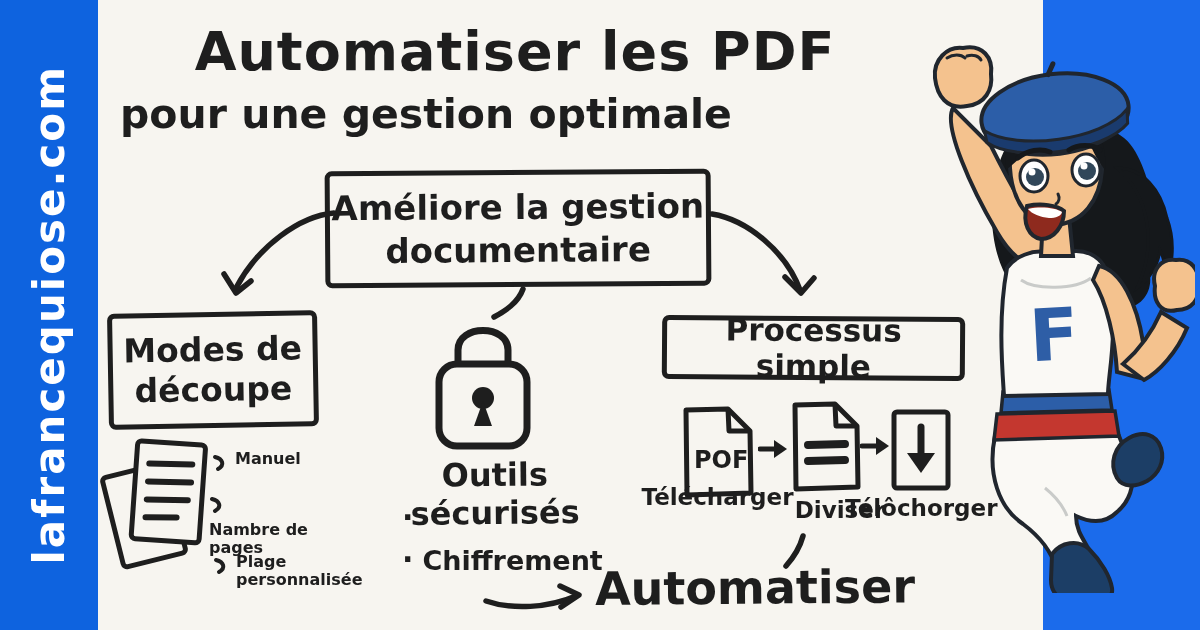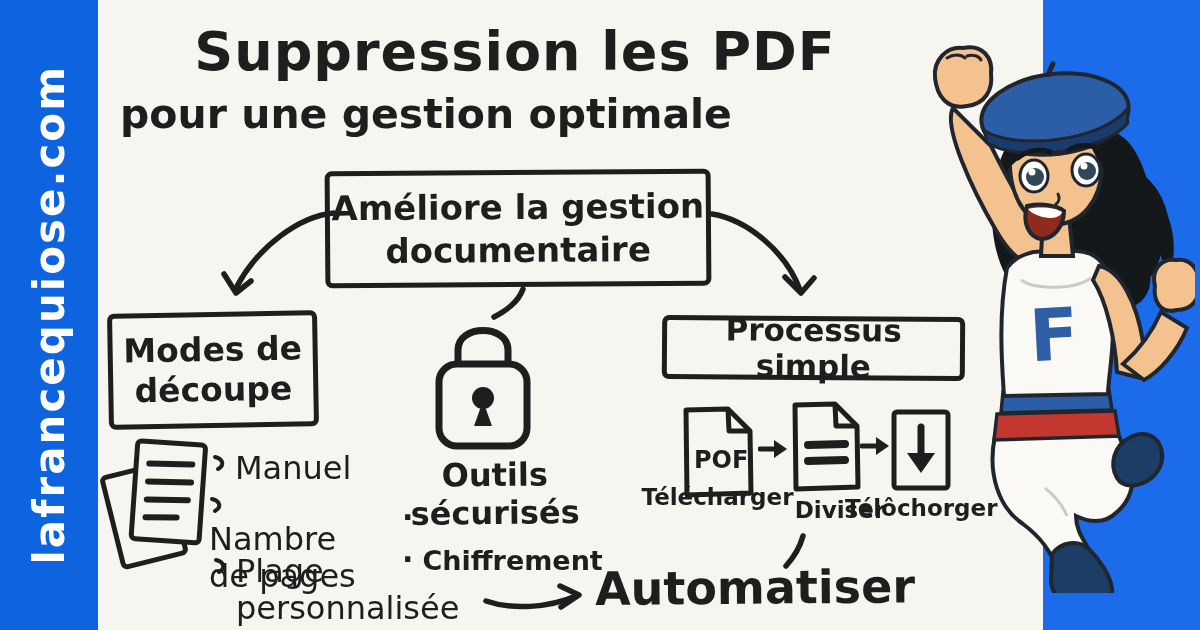--- a/index.html
+++ b/index.html
@@ -18,21 +18,21 @@
 
   .hand-box { position:absolute; border:5px solid #1E1E1E; border-radius:7px; background:#F7F5F0; display:flex; flex-direction:column; align-items:center; justify-content:center; text-align:center; font-weight:bold; z-index:2; }
   .box-central { left:325px; top:170px; width:386px; height:117px; font-size:34px; line-height:1.25; transform:rotate(-0.4deg); }
   .box-left    { left:108px; top:312px; width:210px; height:116px; font-size:33px; line-height:1.2; transform:rotate(-1deg); }
   .box-right   { left:662px; top:316px; width:303px; height:64px;  font-size:31px; transform:rotate(0.4deg); }
 
   .connectors { position:absolute; left:0; top:0; z-index:3; pointer-events:none; }
 
   .icon-abs { position:absolute; z-index:2; }
 
-  .list-item { position:absolute; display:flex; align-items:flex-start; gap:7px; font-size:32px; font-weight:normal; line-height:1.15; z-index:2; }
+  .list-item { position:absolute; display:flex; align-items:flex-start; gap:7px; font-size:16px; font-weight:bold; line-height:1.15; z-index:2; }
   .li-1 { left:212px; top:450px; width:130px; }
   .li-2 { left:209px; top:492px; width:150px;flex-direction:column; }
   .li-3 { left:213px; top:553px; width:178px;justify-content:space-between; }
   .hook { flex:0 0 auto; margin-top:4px; }
 
   .outils-title { position:absolute; left:360px; top:456px; width:270px; text-align:center; font-size:32px; font-weight:bold; z-index:2; transform:rotate(-0.6deg); }
   .sec-list { position:absolute; left:402px; top:500px; z-index:2; }
   .sec-item { font-size:27px; font-weight:bold; line-height:1.2; margin-bottom:6px; display:flex; gap:9px; align-items:baseline; }
   .sec-dot { font-size:30px; }
 
@@ -51,21 +51,21 @@
 <div class="canvas">
 
   <div class="paper"></div>
   <div class="strip-left"></div>
   <div class="strip-right"></div>
 
   <div class="site-vert">
     <span>lafrancequiose.com</span>
   </div>
 
-  <div class="title1">Suppression les PDF</div>
+  <div class="title1">Automatiser les PDF</div>
   <div class="title2">pour une gestion optimale</div>
 
   <div class="hand-box box-central">
     <div>Améliore la gestion</div>
     <div>documentaire</div>
   </div>
 
   <div class="hand-box box-left">
     <div>Modes de</div>
     <div>découpe</div>

